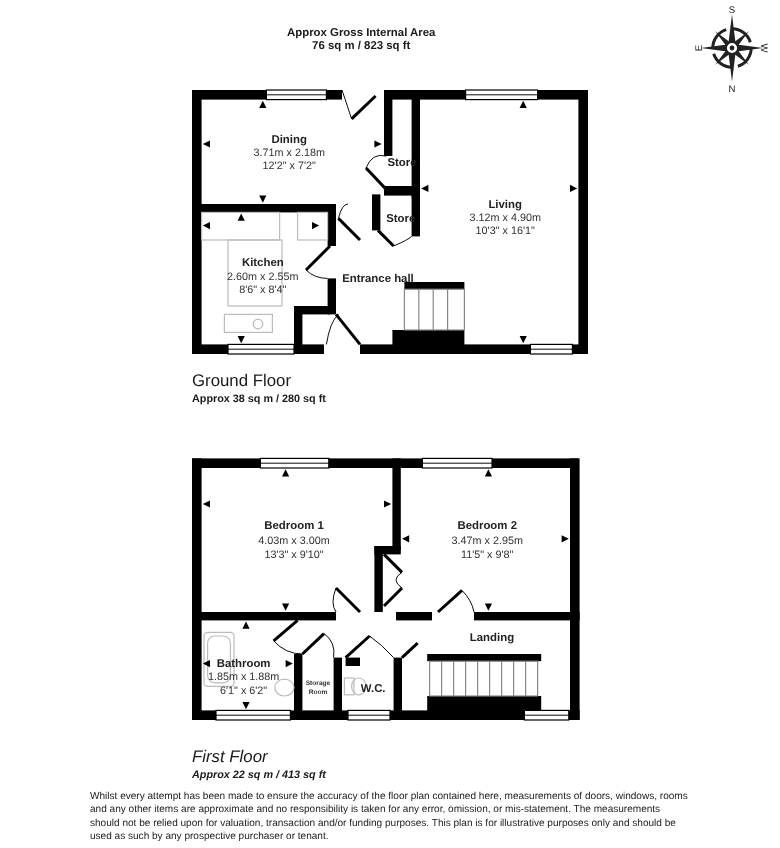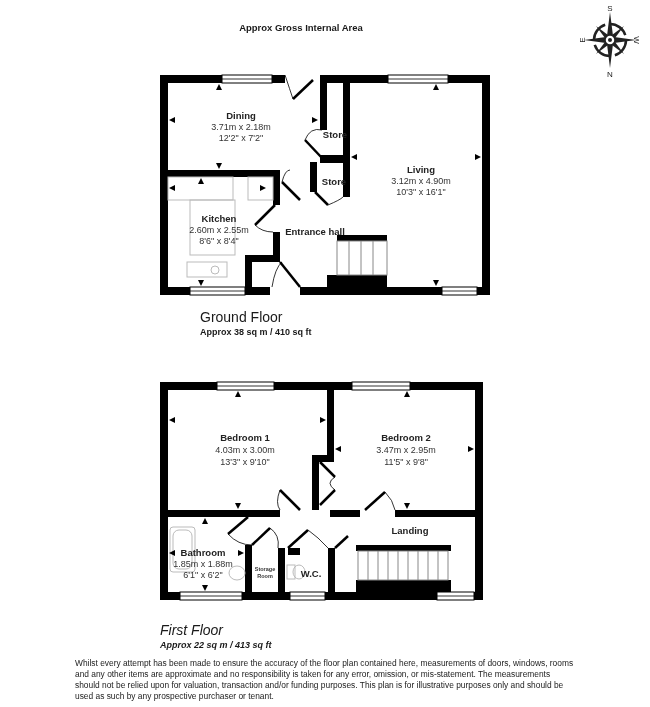--- a/index.html
+++ b/index.html
@@ -12,25 +12,26 @@
   svg { position:absolute; left:0; top:0; }
   .rname { font-weight:bold; font-size:9.5px; fill:#222; font-family:"Liberation Sans", sans-serif; }
   .rdim { font-size:9px; fill:#333; font-family:"Liberation Sans", sans-serif; }
   .rsmall { font-weight:bold; font-size:5.5px; fill:#333; font-family:"Liberation Sans", sans-serif; }
 </style>
 </head>
 <body>
 
 <div class="abs gross">
   <div>Approx Gross Internal Area</div>
+  <div>76 sq m / 823 sq ft</div>
 </div>
 
-<div class="abs" style="left:160px; top:309px;margin-left:40px;">
+<div class="abs" style="left:160px; top:309px;">
   <div class="floor-title">Ground Floor</div>
-  <div class="floor-area">Approx 38 sq m / 410 sq ft</div>
+  <div class="floor-area">Approx 38 sq m / 280 sq ft</div>
 </div>
 <div class="abs" style="left:160px; top:622px;font-style:italic;">
   <div class="floor-title">First Floor</div>
   <div class="floor-area">Approx 22 sq m / 413 sq ft</div>
 </div>
 
 <div class="abs disclaimer">Whilst every attempt has been made to ensure the accuracy of the floor plan contained here, measurements of doors, windows, rooms and any other items are approximate and no responsibility is taken for any error, omission, or mis-statement. The measurements should not be relied upon for valuation, transaction and/or funding purposes. This plan is for illustrative purposes only and should be used as such by any prospective purchaser or tenant.</div>
 
 <svg width="650" height="707" viewBox="0 0 650 707">
   <defs>

